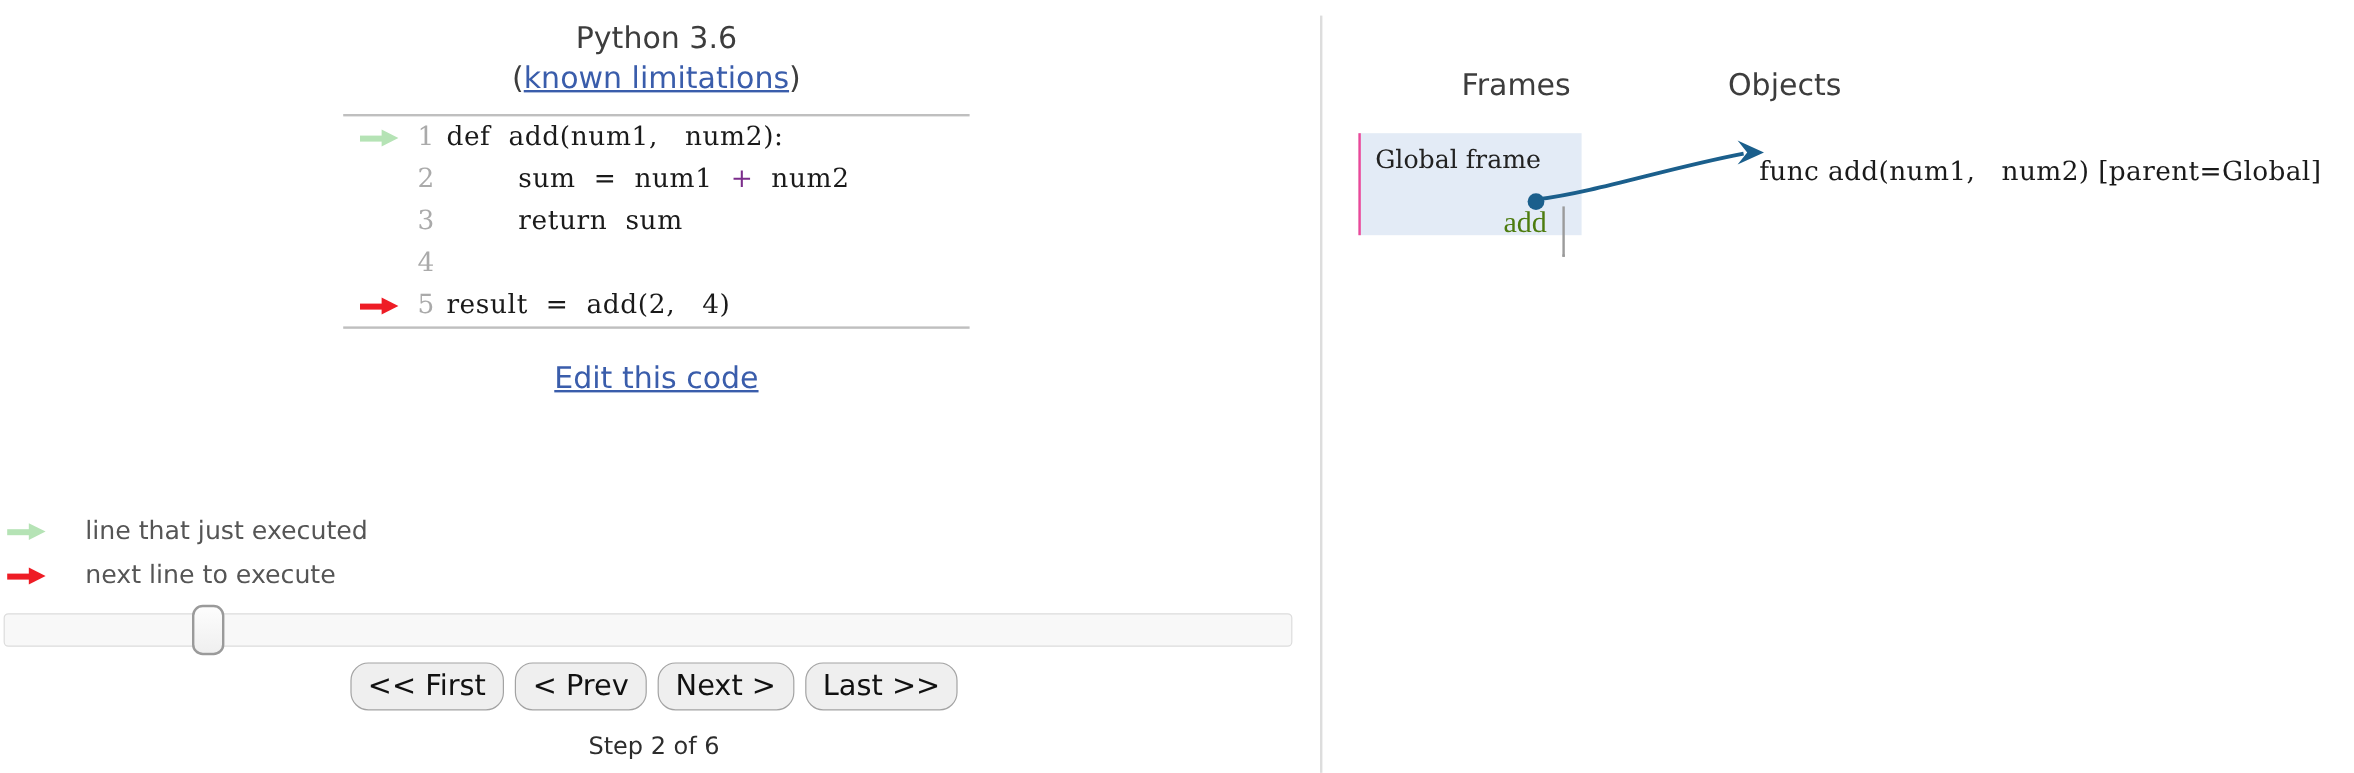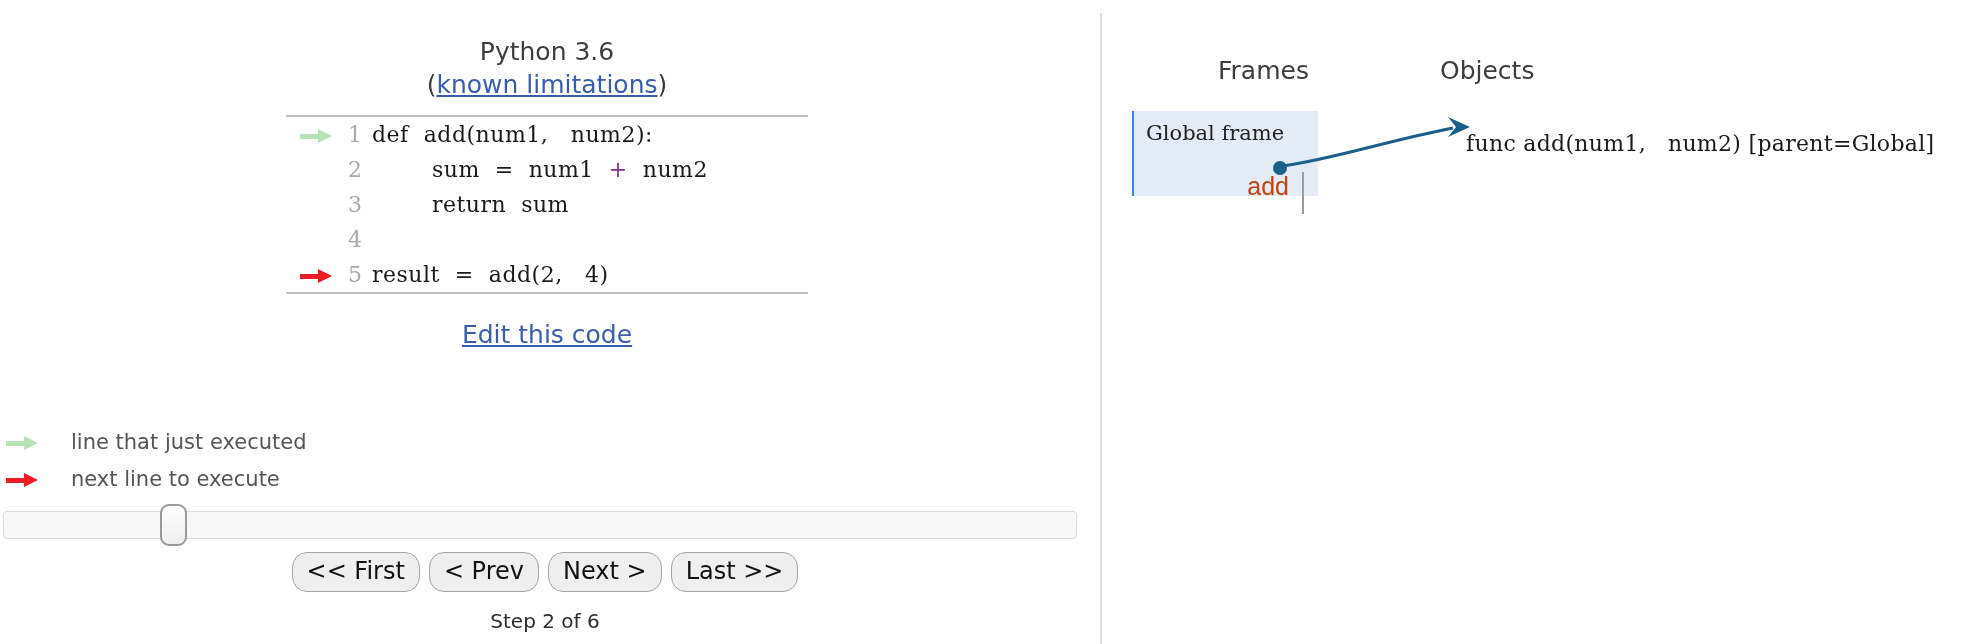--- a/index.html
+++ b/index.html
@@ -33,21 +33,20 @@
     width: 522px;
   }
 
   .py-version-block {
     text-align: center;
     font-size: 25px;
     line-height: 33px;
     color: #3d3d3d;
     padding-top: 15px;
     font-family: "DejaVu Sans", "Liberation Sans", sans-serif;
-    margin-top: 20px;
   }
   .py-version-line2 {
     font-size: 25px;
   }
   .known-lim-link {
     color: #3a5dab;
     text-decoration: underline;
     cursor: pointer;
   }
 
@@ -245,21 +244,21 @@
     color: #3d3d3d;
   }
 
   #global-frame {
     position: absolute;
     left: 1132px;
     top: 111px;
     width: 186px;
     height: 85px;
     background: #e3ebf6;
-    border-left: 2px solid #3b82f6;
+    border-left: 2px solid #ec4899;
     box-sizing: border-box;
   }
   #global-frame-label {
     position: absolute;
     left: 12px;
     top: 10px;
     font-family: "DejaVu Serif", "Liberation Serif", serif;
     font-size: 21px;
     color: #222222;
     white-space: pre;
@@ -270,22 +269,22 @@
     top: 47px;
     width: 186px;
     display: flex;
     align-items: center;
     justify-content: flex-end;
     padding-right: 16px;
     box-sizing: border-box;
   }
   #frame-var-name {
     font-size: 25px;
-    color: #c2410c;
-    font-family: Liberation Sans, sans-serif;
+    color: #4d7c0f;
+    font-family: Liberation Serif, serif;
   }
   #frame-var-connector {
     width: 2px;
     height: 40px;
     background: #9b9b9b;
     margin-left: 13px;
     margin-top: 14px;
     border-bottom: 2px solid #9b9b9b;
     box-sizing: content-box;
   }

